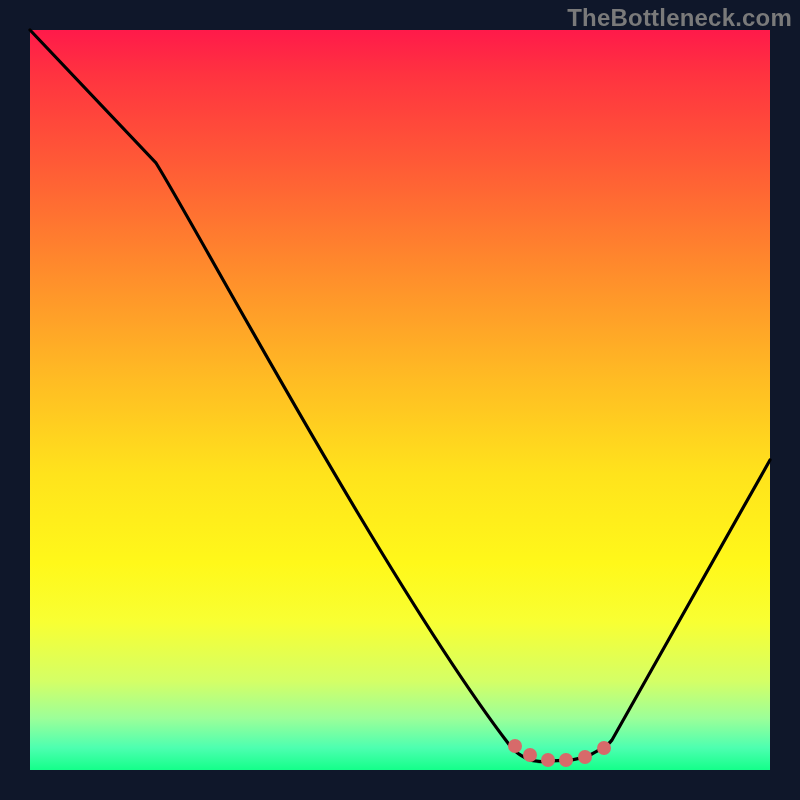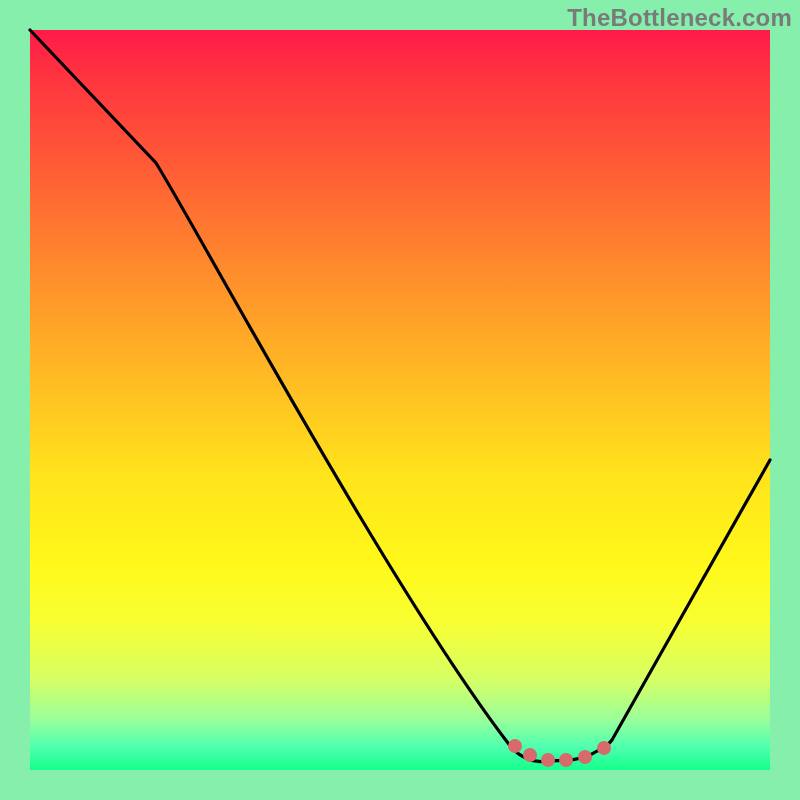--- a/index.html
+++ b/index.html
@@ -7,21 +7,21 @@
     padding: 0;
     width: 800px;
     height: 800px;
     background: #000;
     overflow: hidden;
   }
   .container {
     position: relative;
     width: 800px;
     height: 800px;
-    background: #86efac;
+    background: #0f172a;
   }
   .plot-area {
     position: absolute;
     left: 30px;
     top: 30px;
     width: 740px;
     height: 740px;
     background: linear-gradient(to bottom,
       #ff1a4a 0%,
       #ff3340 6%,

